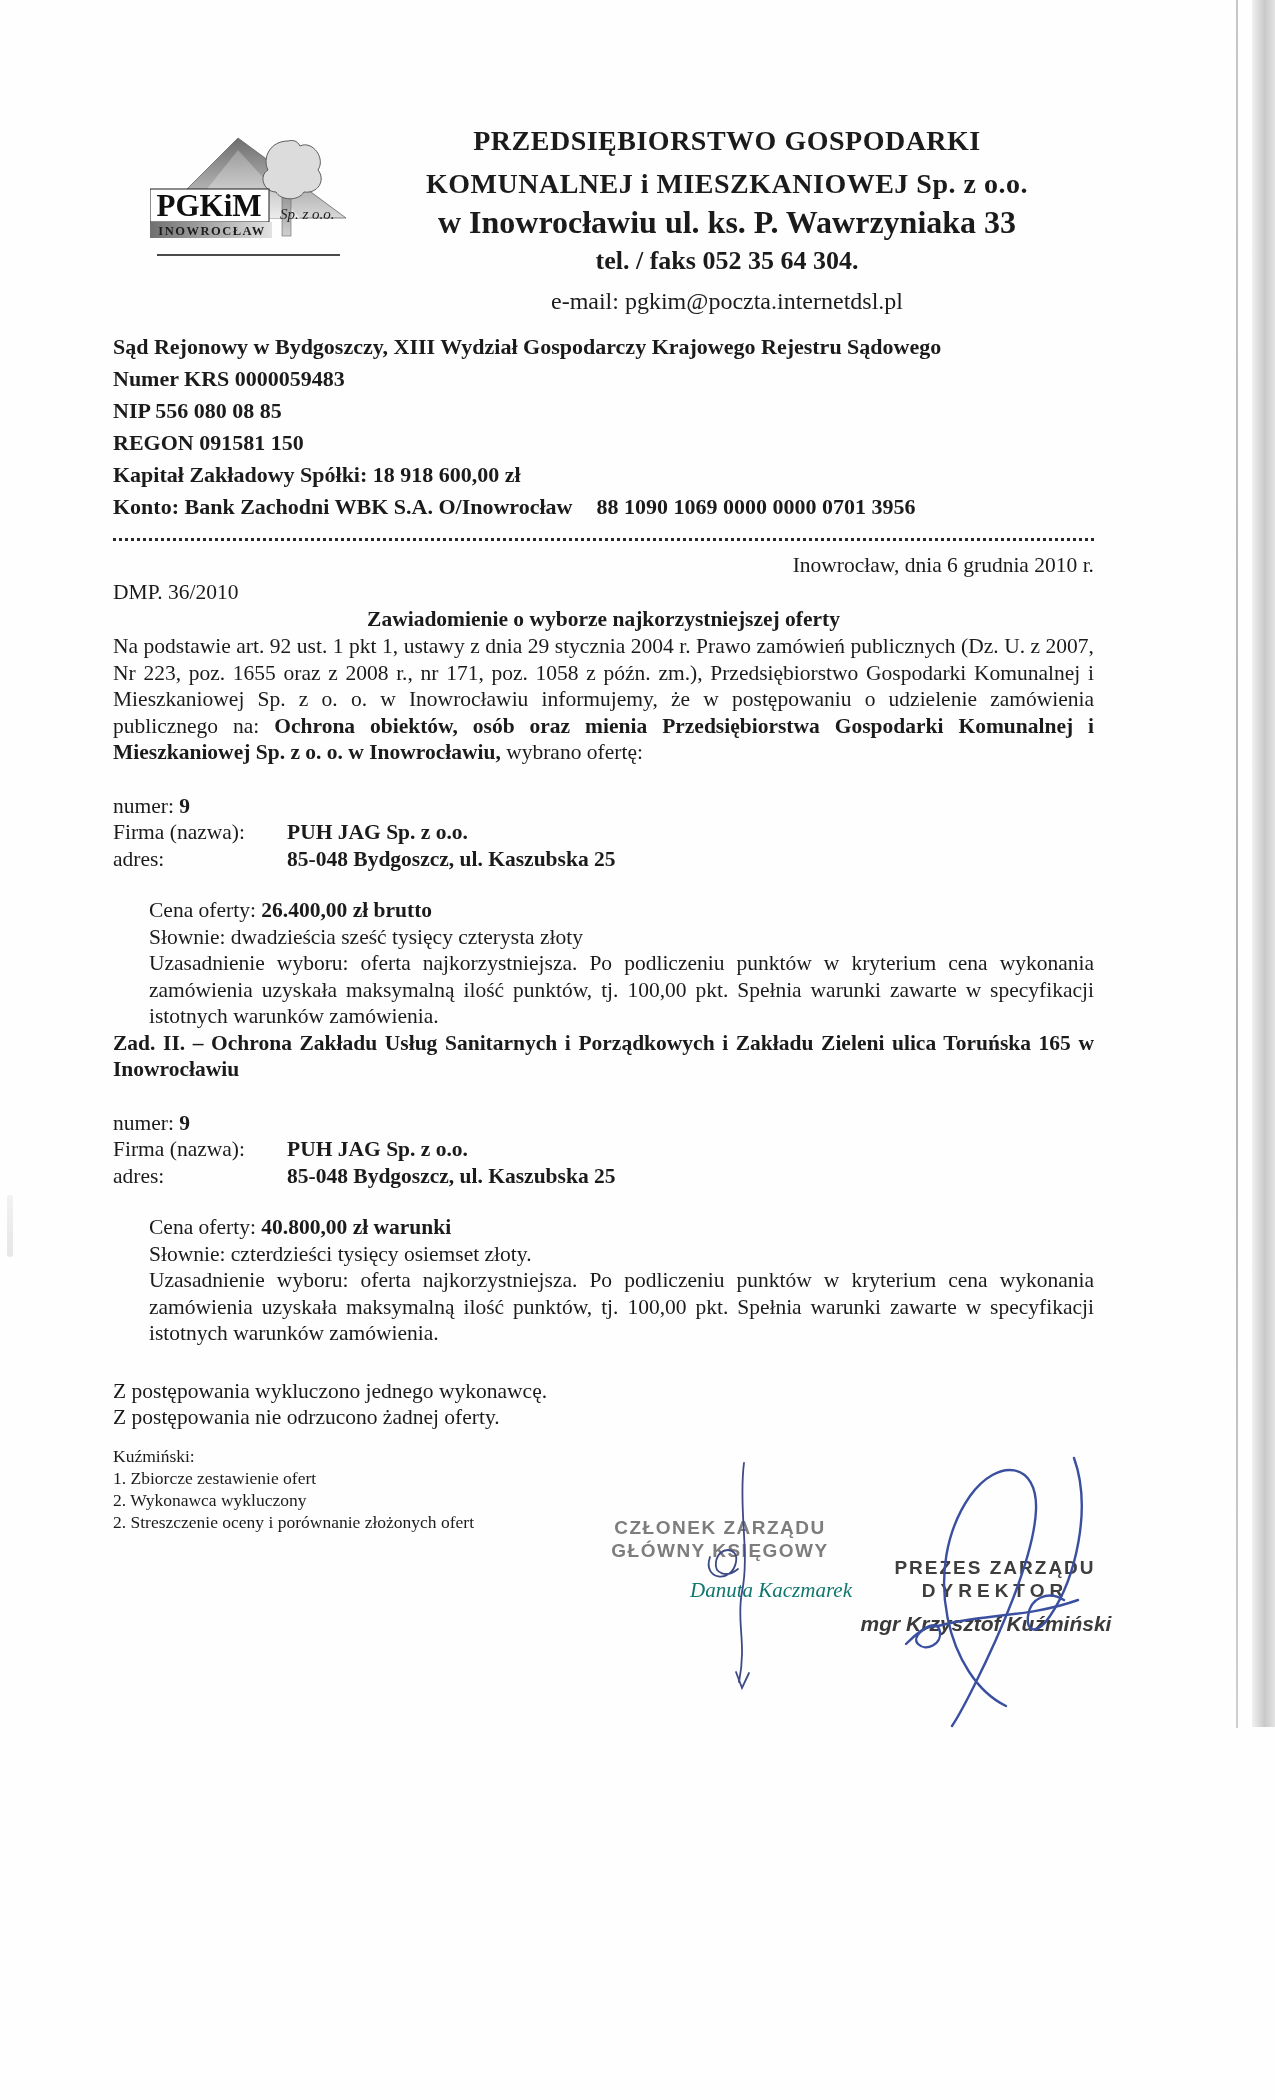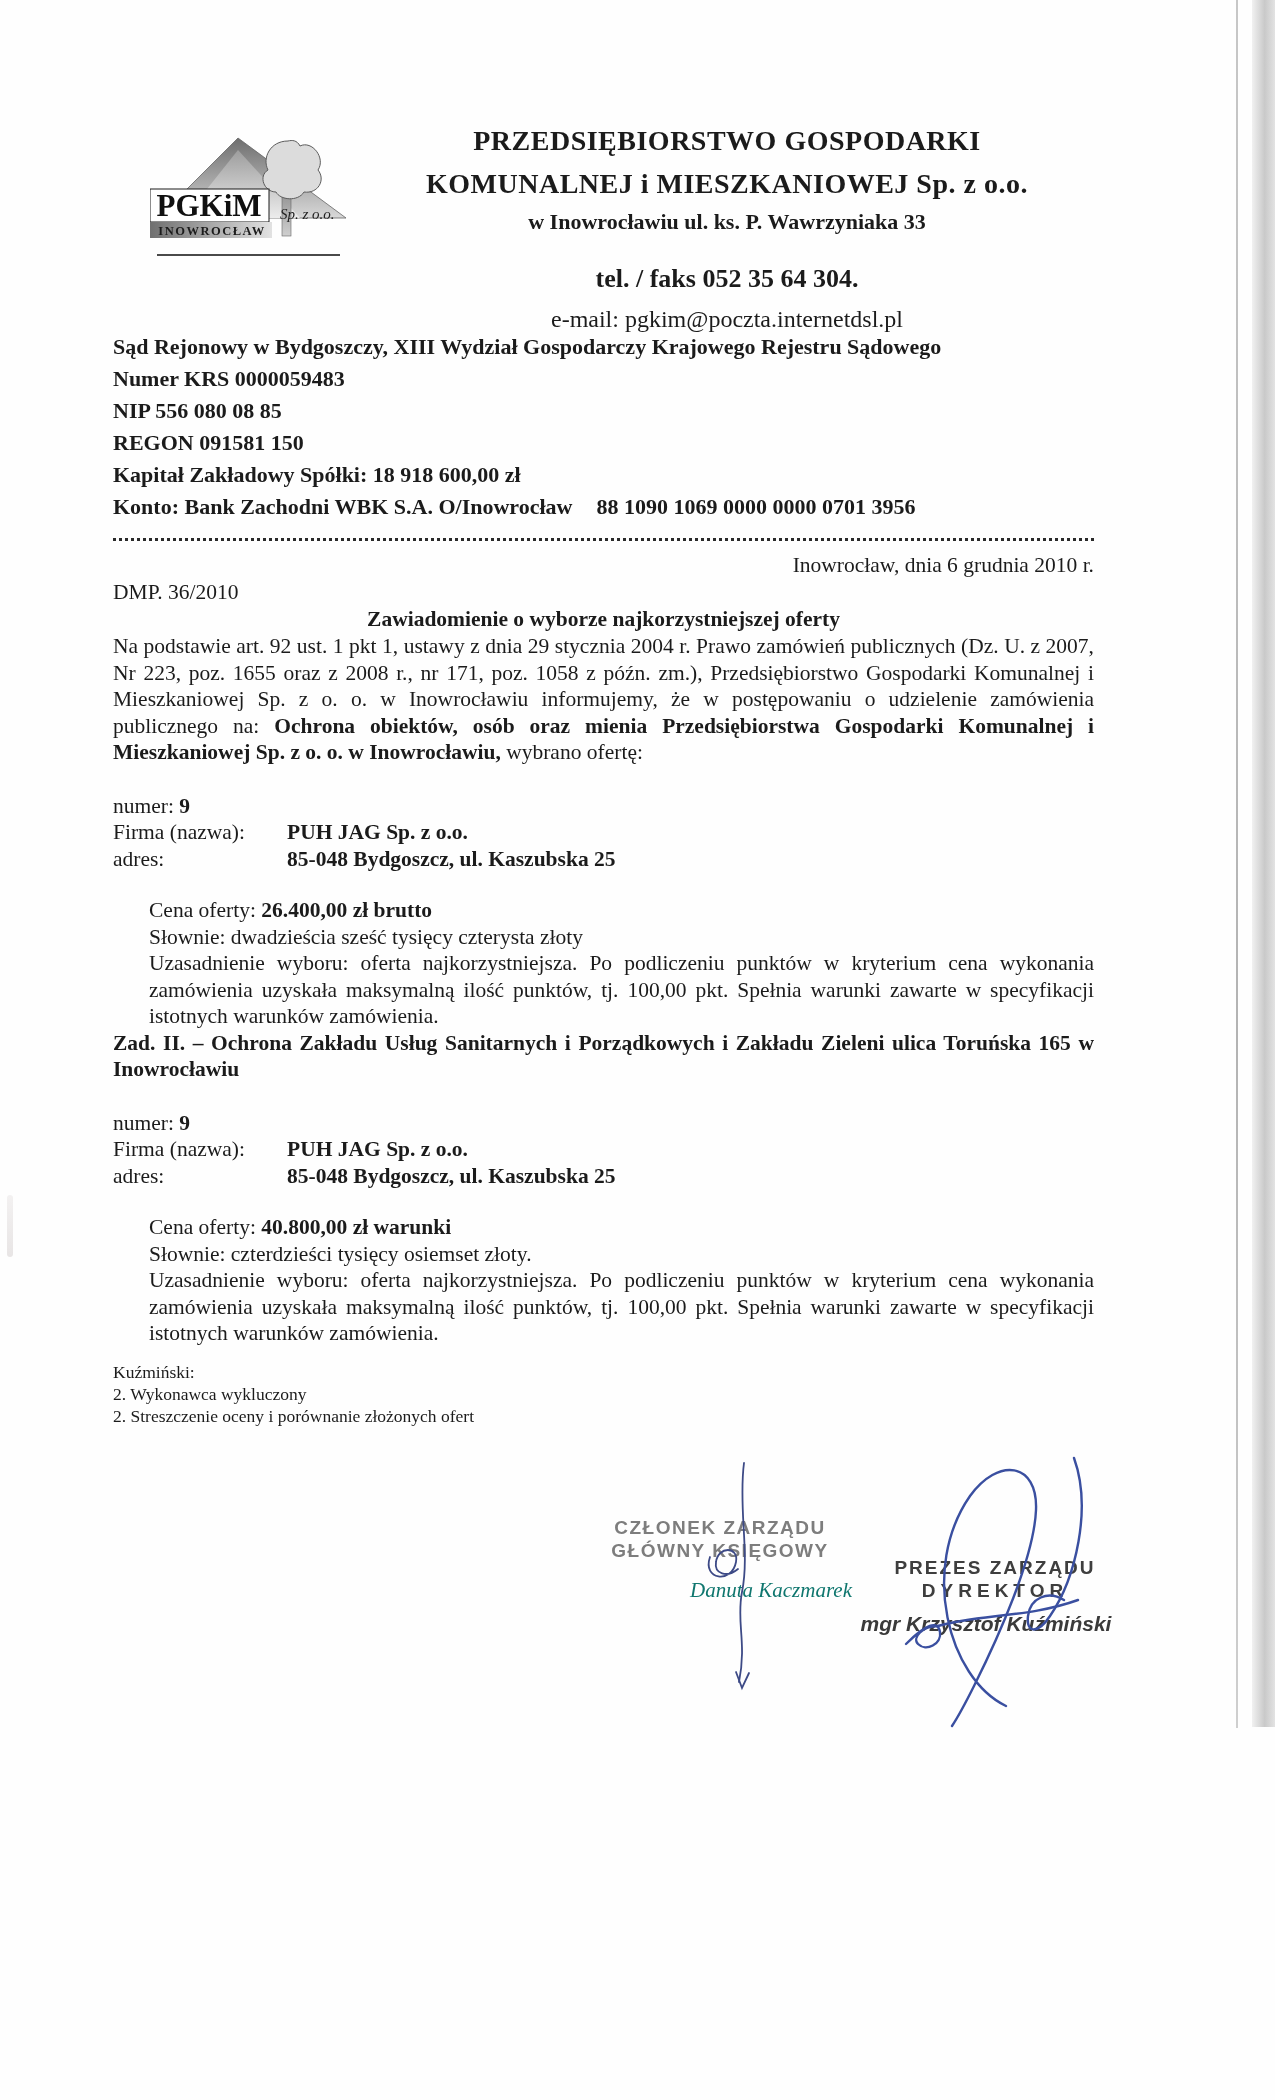--- a/index.html
+++ b/index.html
@@ -13,21 +13,21 @@
   .edge-band{position:absolute;left:1252px;top:0;width:23px;height:1727px;
     background:linear-gradient(90deg,#f1f1f1,#c9c9c9 55%,#e3e3e3);}
   .smudge{position:absolute;left:7px;top:1195px;width:6px;height:62px;border-radius:3px;
     background:linear-gradient(#f3f1f1,#e8e5e5);}
   
   .logo{position:absolute;left:150px;top:126px;}
   .logo-rule{position:absolute;left:157px;top:254px;width:183px;height:2px;background:#4a4a4a;}
   .head{position:absolute;left:370px;top:124px;width:714px;text-align:center;}
   .head .h1{font-size:28px;font-weight:bold;line-height:34px;margin-bottom:9px;letter-spacing:.5px;}
   .head .h2{font-size:28px;font-weight:bold;line-height:34px;margin-bottom:5px;letter-spacing:.5px;}
-  .head .h3{font-size:22px;font-weight:bold;line-height:32px;margin-bottom:25px;}
+  .head .h3{font-size:32px;font-weight:bold;line-height:32px;margin-bottom:7px;}
   .head .h4{font-size:26px;font-weight:bold;line-height:32px;margin-bottom:9px;}
   .head .mail{font-size:24px;line-height:30px;}
   .registry{position:absolute;left:113px;top:331px;width:1000px;font-weight:bold;
     font-size:22px;line-height:32px;}
   .acct-num{margin-left:24px;margin-top:20px;}
   .dots{position:absolute;left:113px;top:528px;width:981px;height:10px;
     border-bottom:3px dotted #2a2a2a;}
   
   .bodycol{position:absolute;left:113px;top:552px;width:981px;font-size:21.5px;line-height:26.5px;}
   .dateline{text-align:right;height:27px;}
@@ -145,23 +145,28 @@
       <div><span class="lbl-tab">Firma (nazwa):</span><b>PUH JAG Sp. z o.o.</b></div>
       <div><span class="lbl-tab">adres:</span><b>85-048 Bydgoszcz, ul. Kaszubska 25</b></div>
     </div>
 
     <div class="grp2">
       <div><span>Cena oferty:</span> <b>40.800,00 zł warunki</b></div>
       <div>Słownie: czterdzieści tysięcy osiemset złoty.</div>
       <div class="para">Uzasadnienie wyboru: oferta najkorzystniejsza. Po podliczeniu punktów w kryterium cena wykonania zamówienia uzyskała maksymalną ilość punktów, tj. 100,00 pkt. Spełnia warunki zawarte w specyfikacji istotnych warunków zamówienia.</div>
     </div>
 
+    <div class="closing">
+      <div>Z postępowania wykluczono jednego wykonawcę.</div>
+      <div>Z postępowania nie odrzucono żadnej oferty.</div>
+    </div>
 
     <div class="attach">
       <div>Kuźmiński:</div>
+      <div>1. Zbiorcze zestawienie ofert</div>
       <div>2. Wykonawca wykluczony</div>
       <div>2. Streszczenie oceny i porównanie złożonych ofert</div>
     </div>
   </div>
 
   <div class="stamp-left">
     <div>CZŁONEK ZARZĄDU</div>
     <div>GŁÓWNY KSIĘGOWY</div>
   </div>
   <div class="name-left">Danuta Kaczmarek</div>

